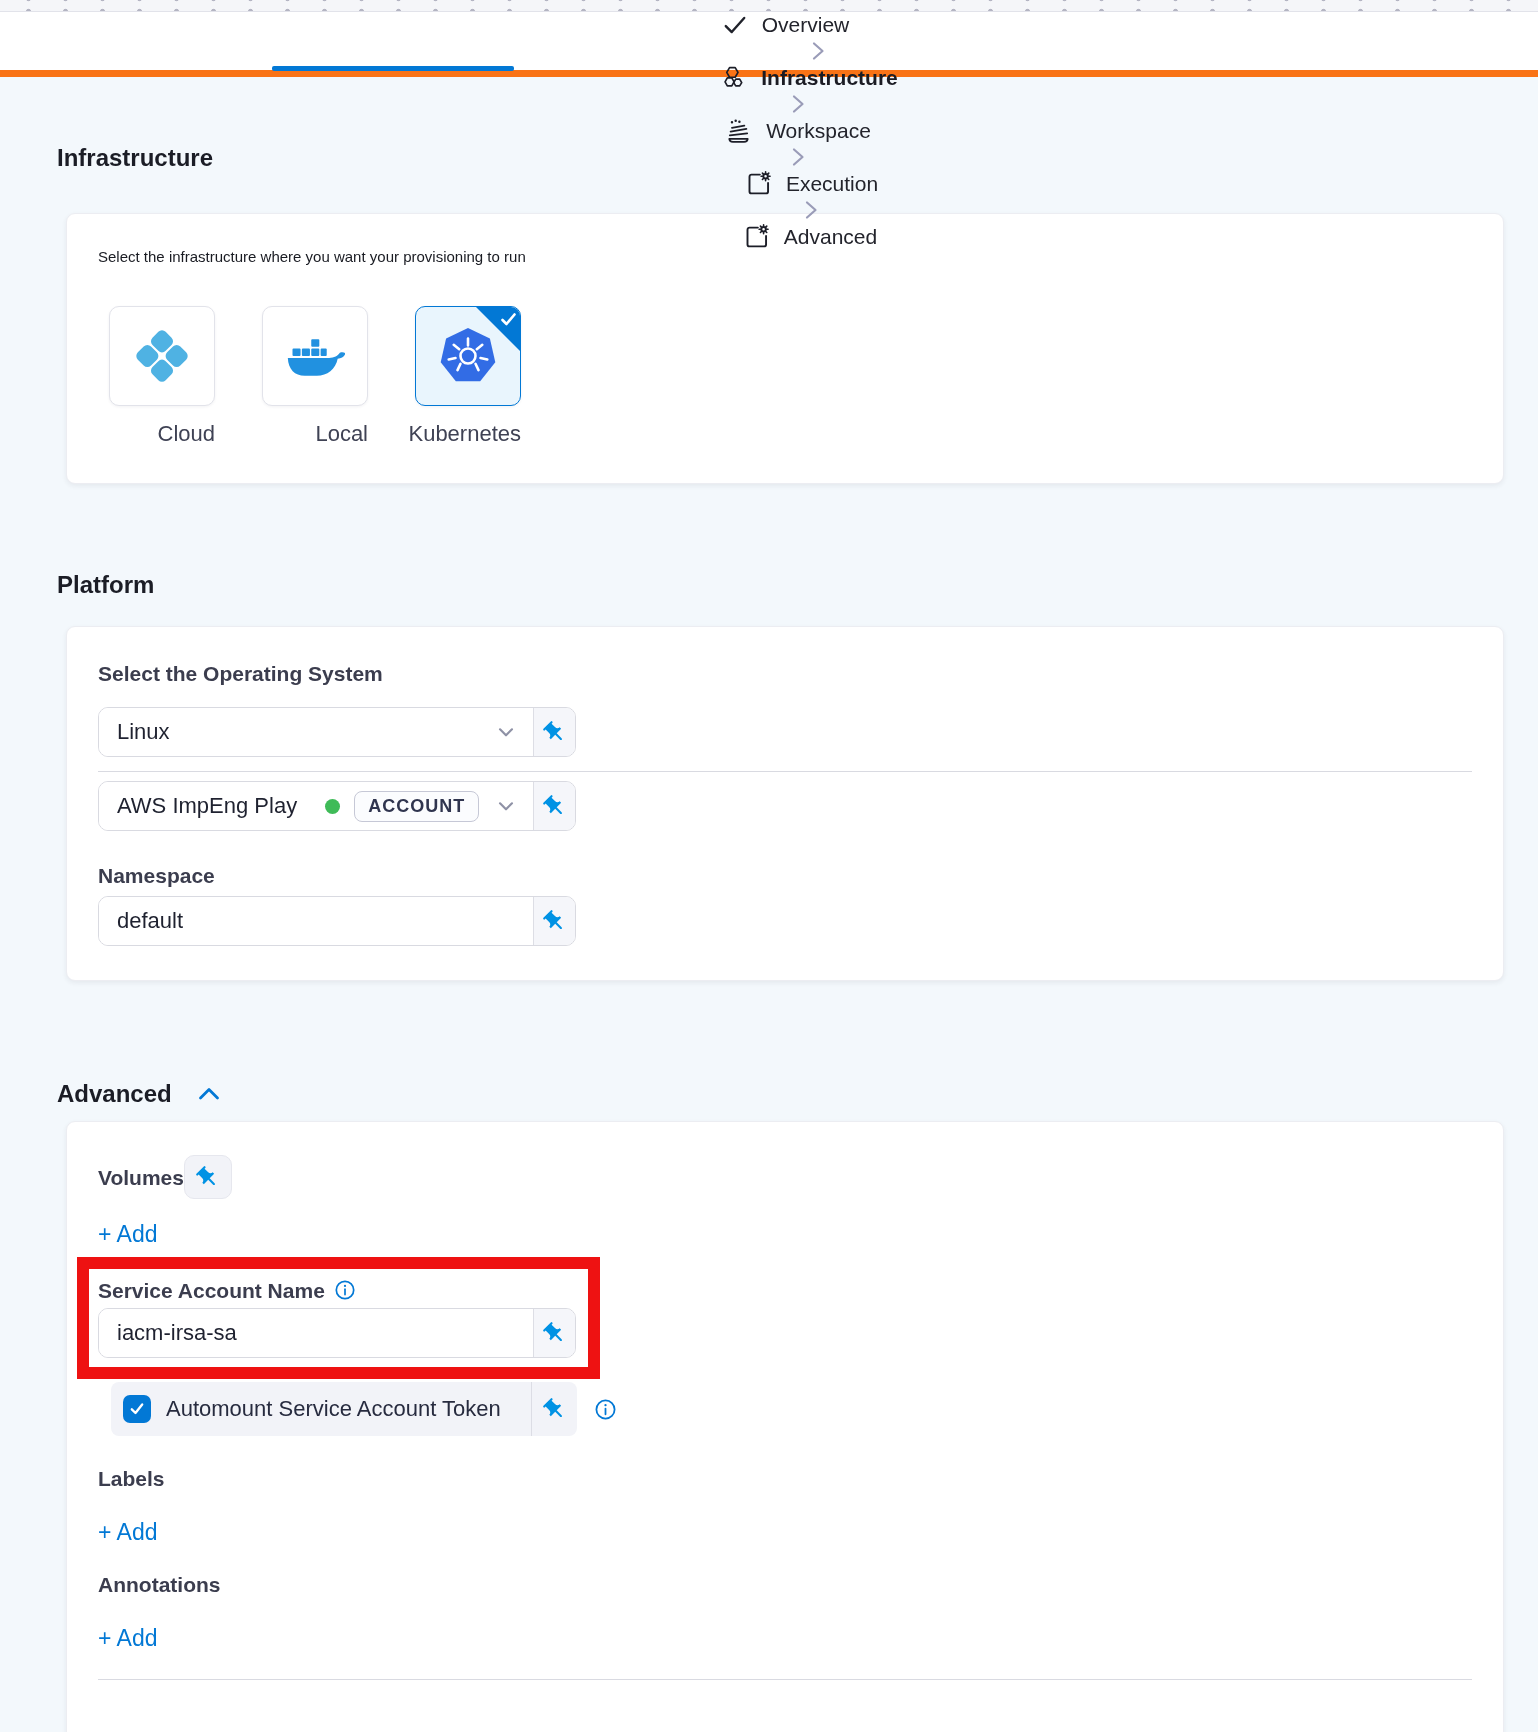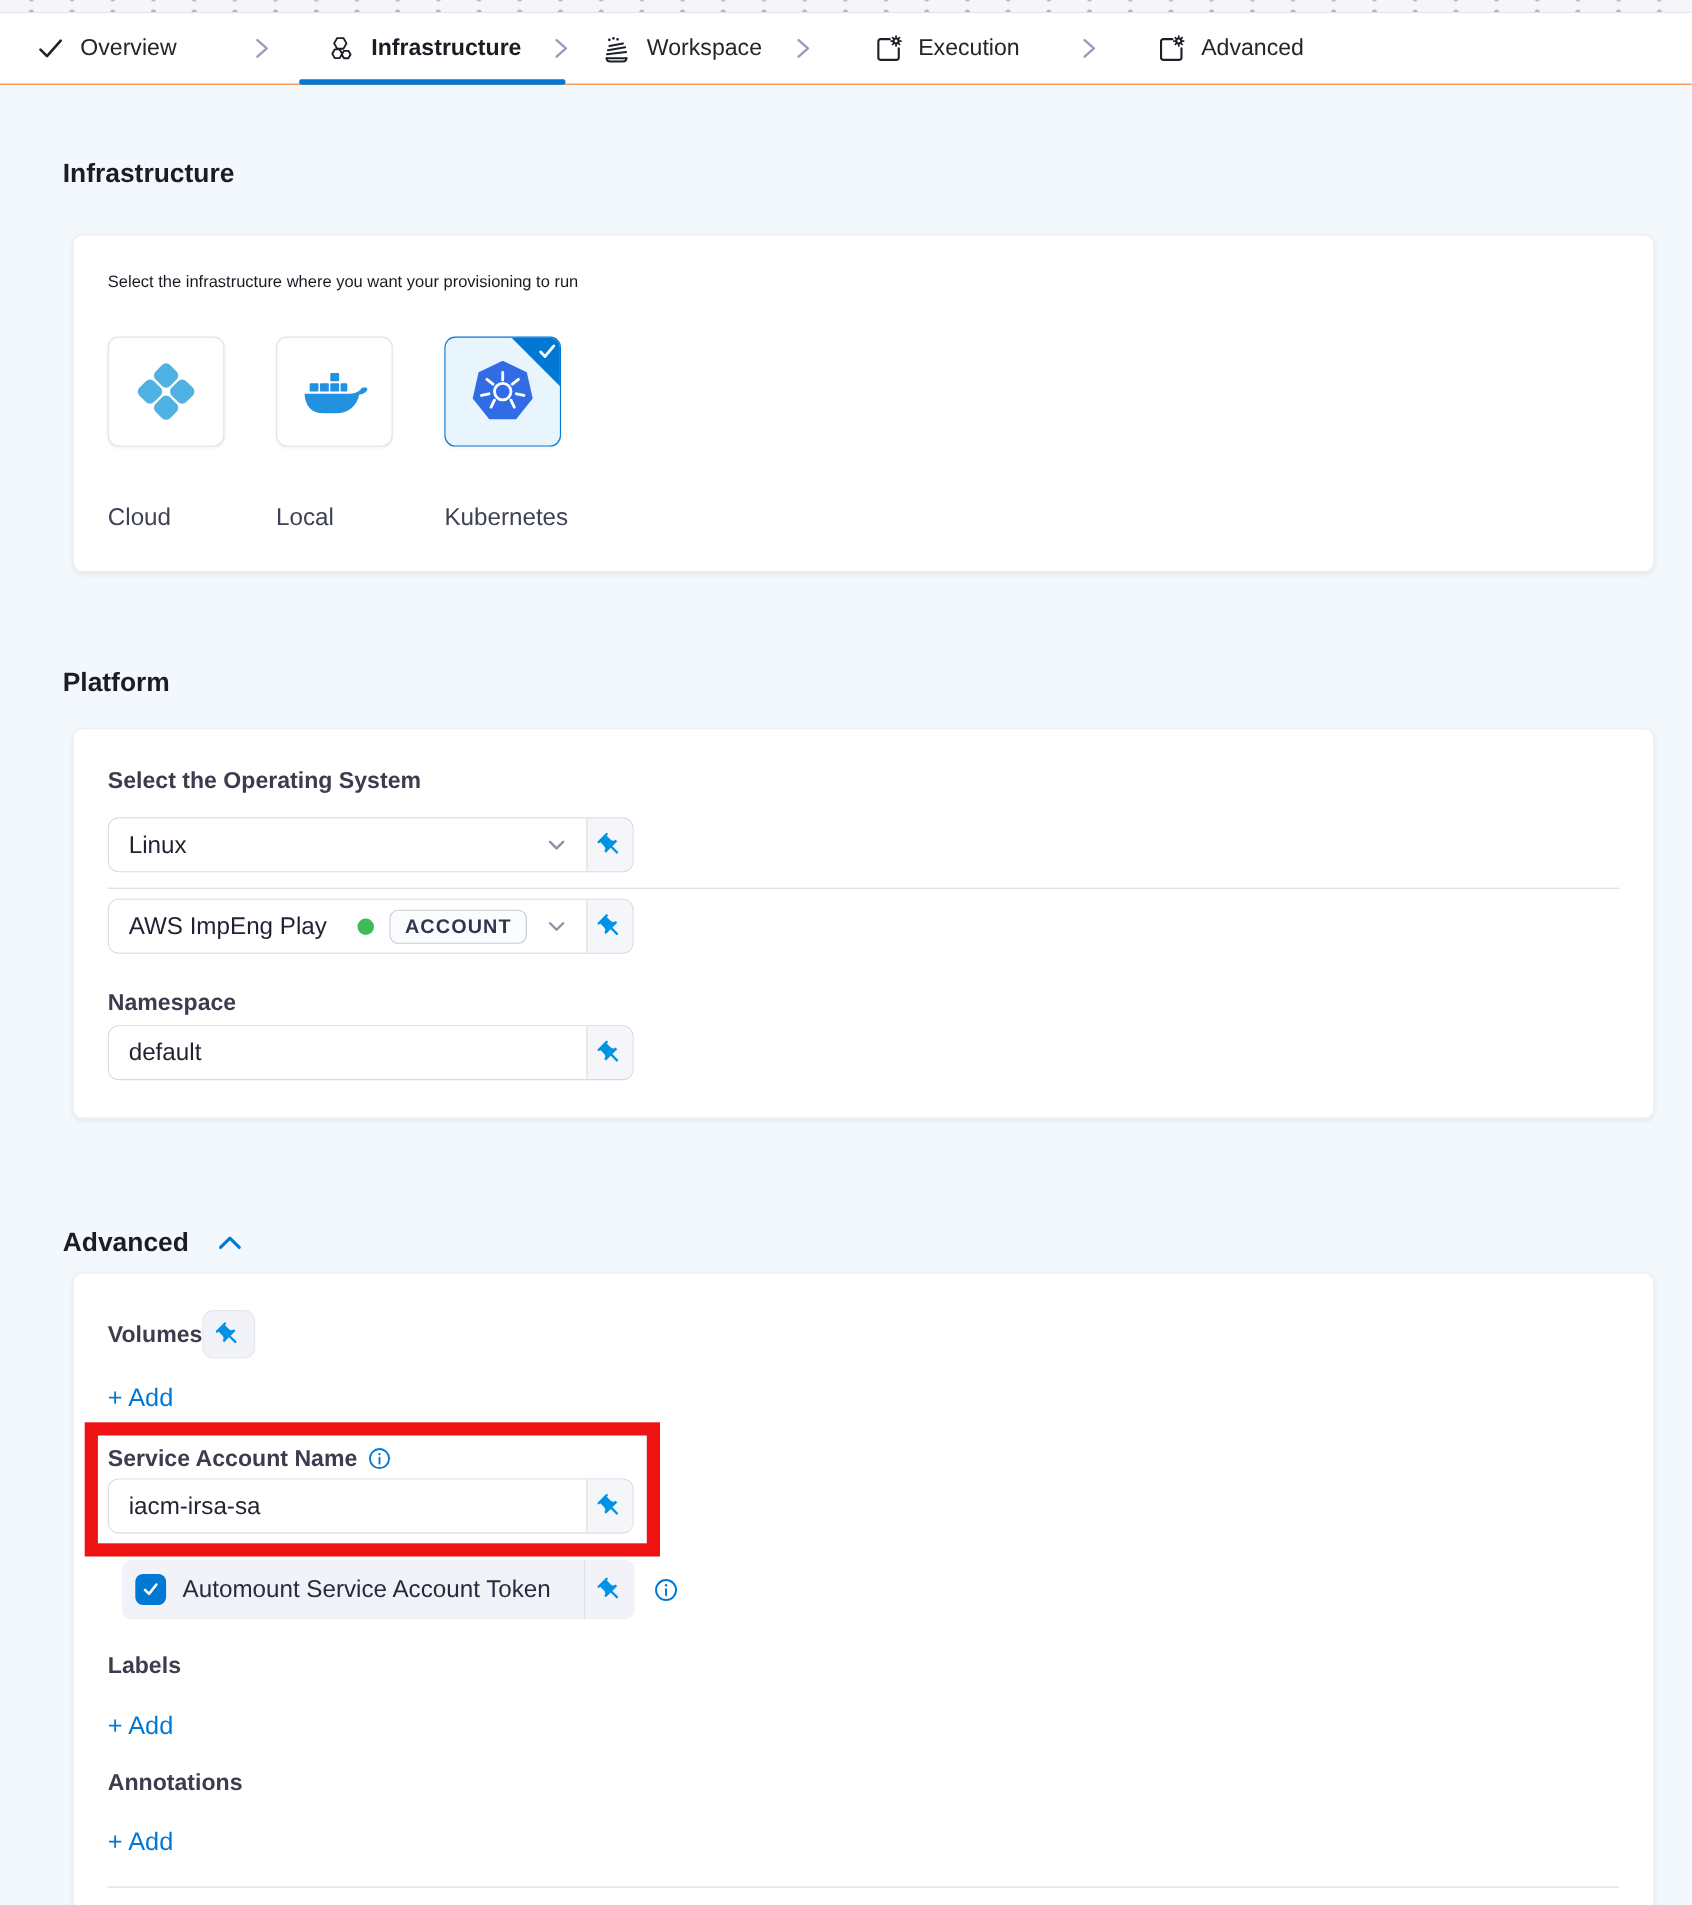--- a/index.html
+++ b/index.html
@@ -11,22 +11,22 @@
   
   .dots-strip{
     height:12px; background:#f5f6f9;
     background-image:radial-gradient(circle,#b4b5c3 2px,transparent 2.6px);
     background-size:37px 12px; background-position:10px 5px;
     border-bottom:1px solid #e2e3ea;
   }
   
   .tabbar{
     position:relative; height:65px; background:#ffffff;
-    border-bottom:1px solid #f97316;
-    display:flex; align-items:center; padding-left:30px;
+    border-bottom:7px solid #f97316;
+    display:flex; align-items:center; padding-left:30px;flex-direction:column;
   }
   .tab{ display:flex; align-items:center; gap:14px; cursor:pointer; }
   .tab .tab-label{ font-size:21px; font-weight:500; color:#23242c; white-space:nowrap; }
   .tab.active .tab-label{ font-weight:700; color:#1b1c24; }
   .tab-sep{ margin:0 0 0 0; display:flex; align-items:center; }
   .underline{
     position:absolute; bottom:-1px; left:272px; width:242px; height:5px;
     background:#0278d5; border-radius:2px;
   }
   .m-ov{ margin-left:3px; }
@@ -46,21 +46,21 @@
     background:#fff; border:1px solid #ecedf2; border-radius:9px;
     box-shadow:0 2px 5px rgba(40,41,61,.07);
     margin-left:9px; width:1438px;
   }
   .card1{ margin-top:42px; padding:30px 31px 36px 31px; }
   .card2{ margin-top:28px; padding:36px 31px 34px 31px; }
   .card3{ margin-top:14px; padding:33px 31px 120px 31px; }
   .card-desc{ font-size:15px; color:#191b22; line-height:26px; }
   
   .tiles{ display:flex; gap:36px; margin-top:36px; }
-  .tile-wrap{ width:117px; display:flex; flex-direction:column; align-items:flex-start;gap:36px; }
+  .tile-wrap{ width:117px; display:flex; flex-direction:column; align-items:flex-end; }
   .tile{
     position:relative; width:106px; height:100px; background:#fff;
     border:1px solid #e2e3ea; border-radius:10px;
     display:flex; align-items:center; justify-content:center; cursor:pointer;
     box-shadow:0 1px 3px rgba(40,41,61,.06);
   }
   .tile.selected{ background:#e9f5fd; border:1.5px solid #0278d5; overflow:hidden; }
   .corner{
     position:absolute; top:-1px; right:-1px; width:46px; height:46px;
     background:#0278d5; clip-path:polygon(0 0,100% 0,100% 100%);

